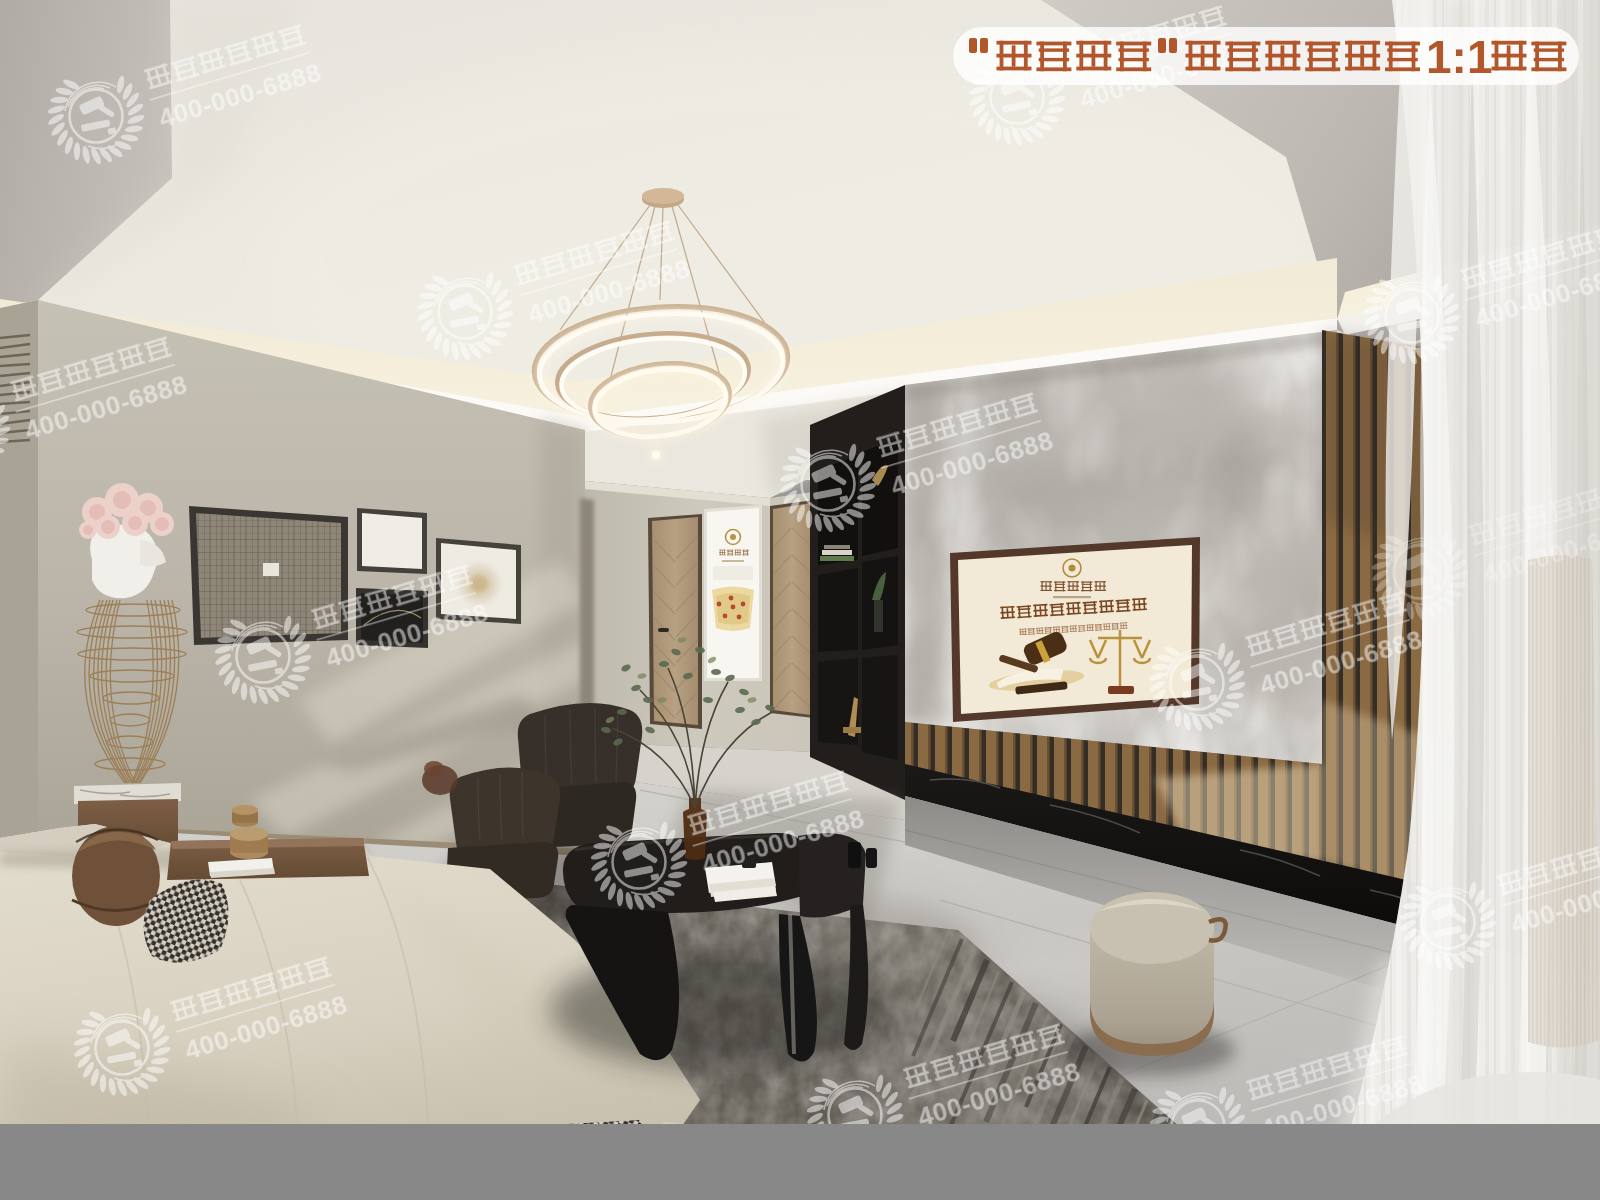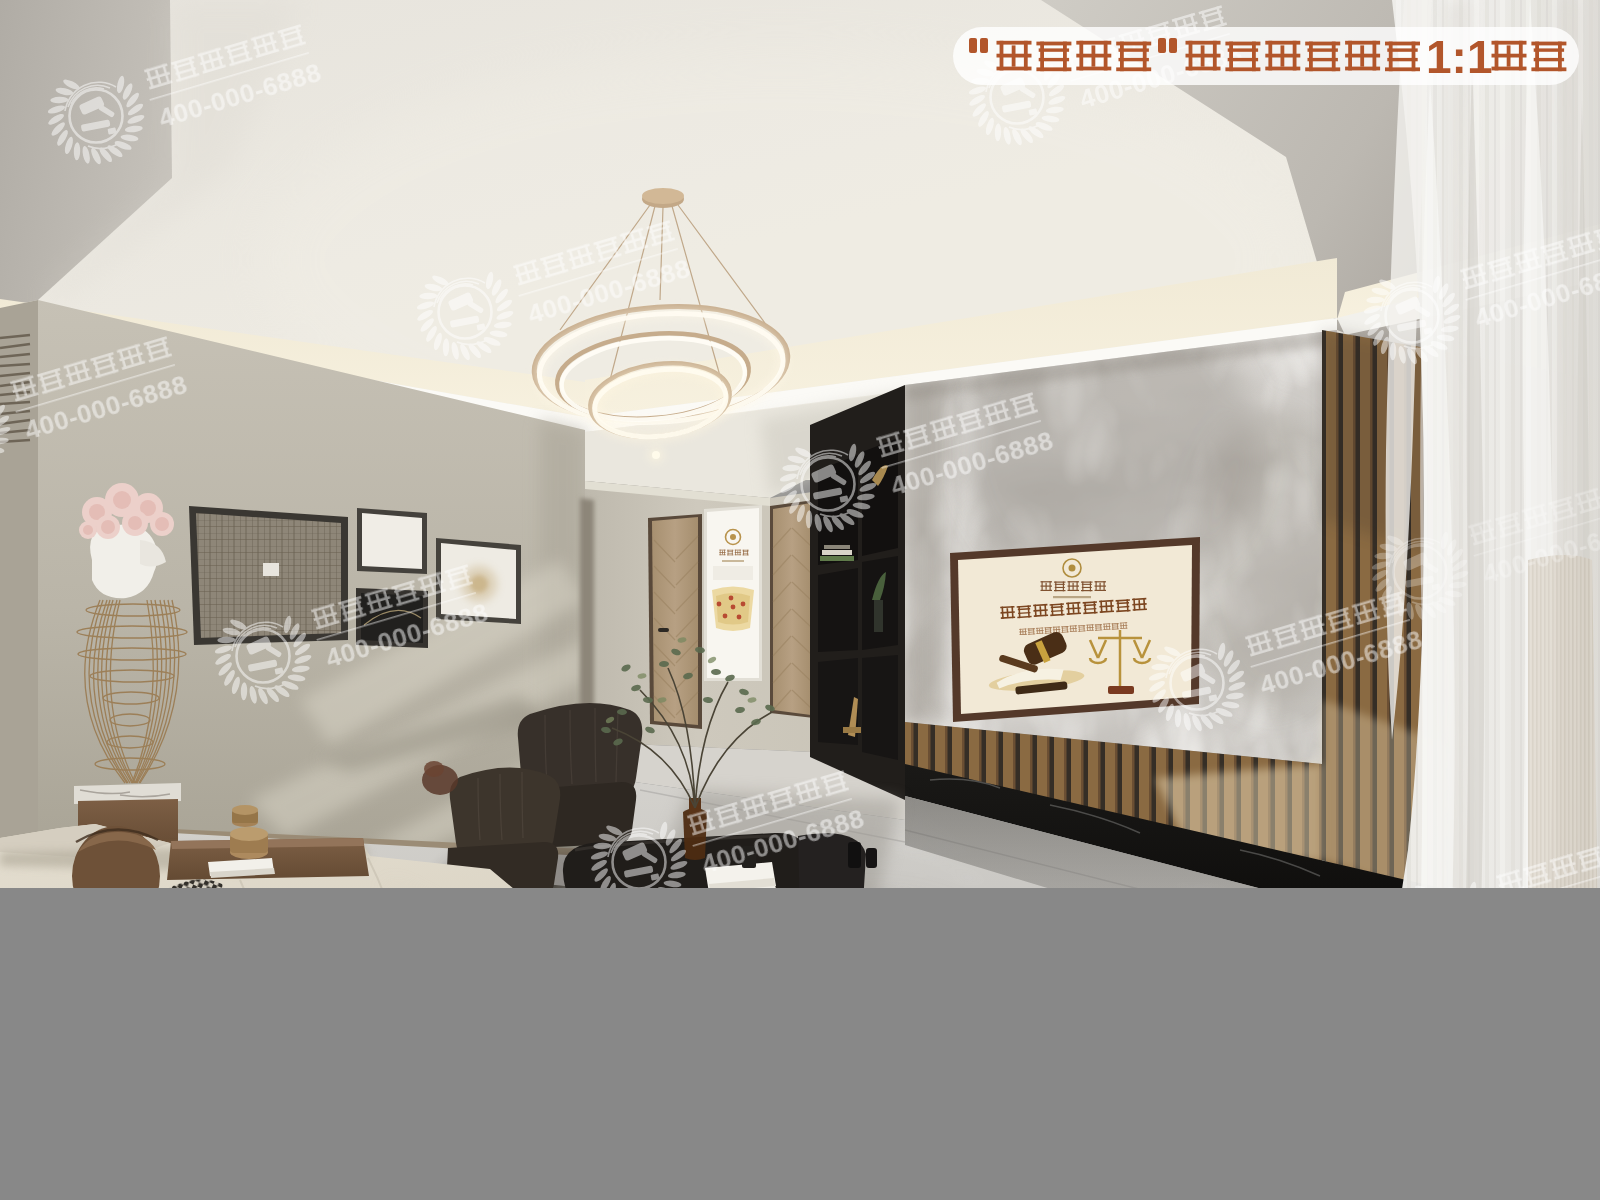--- a/index.html
+++ b/index.html
@@ -1,12 +1,12 @@
 <!DOCTYPE html>
-<html><head><meta charset="utf-8"><style>html,body{margin:0;padding:0;background:#888;}*{font-family:"Liberation Sans",sans-serif;}.stage{position:relative;width:1600px;height:888px;overflow:hidden;}</style></head><body>
+<html><head><meta charset="utf-8"><style>html,body{margin:0;padding:0;background:#888;}*{font-family:"Liberation Sans",sans-serif;}.stage{position:relative;width:1600px;height:1124px;overflow:hidden;}</style></head><body>
 <div class="stage"><svg width="1600" height="1200" viewBox="0 0 1600 1200">
       <defs>
         <linearGradient id="gLwall" x1="0" y1="0" x2="0" y2="1">
           <stop offset="0" stop-color="#c6c1b5"></stop>
           <stop offset="0.55" stop-color="#bab5a8"></stop>
           <stop offset="1" stop-color="#a9a496"></stop>
         </linearGradient>
         <linearGradient id="gHwall" x1="0" y1="0" x2="1" y2="0">
           <stop offset="0" stop-color="#beb9ad"></stop>
           <stop offset="0.35" stop-color="#cec9bd"></stop>

